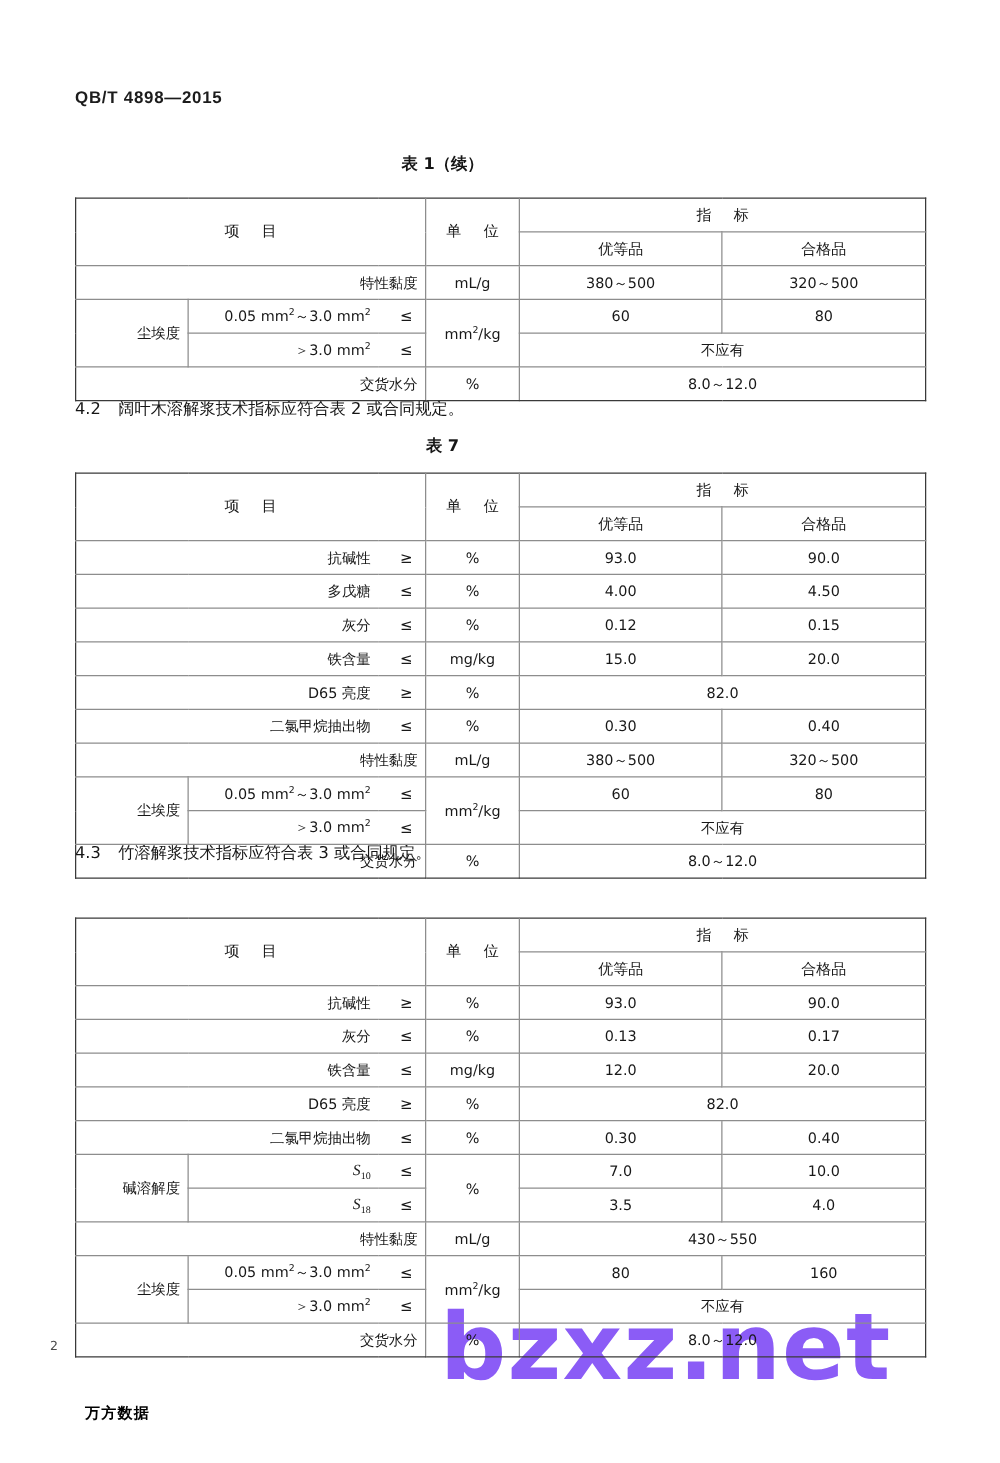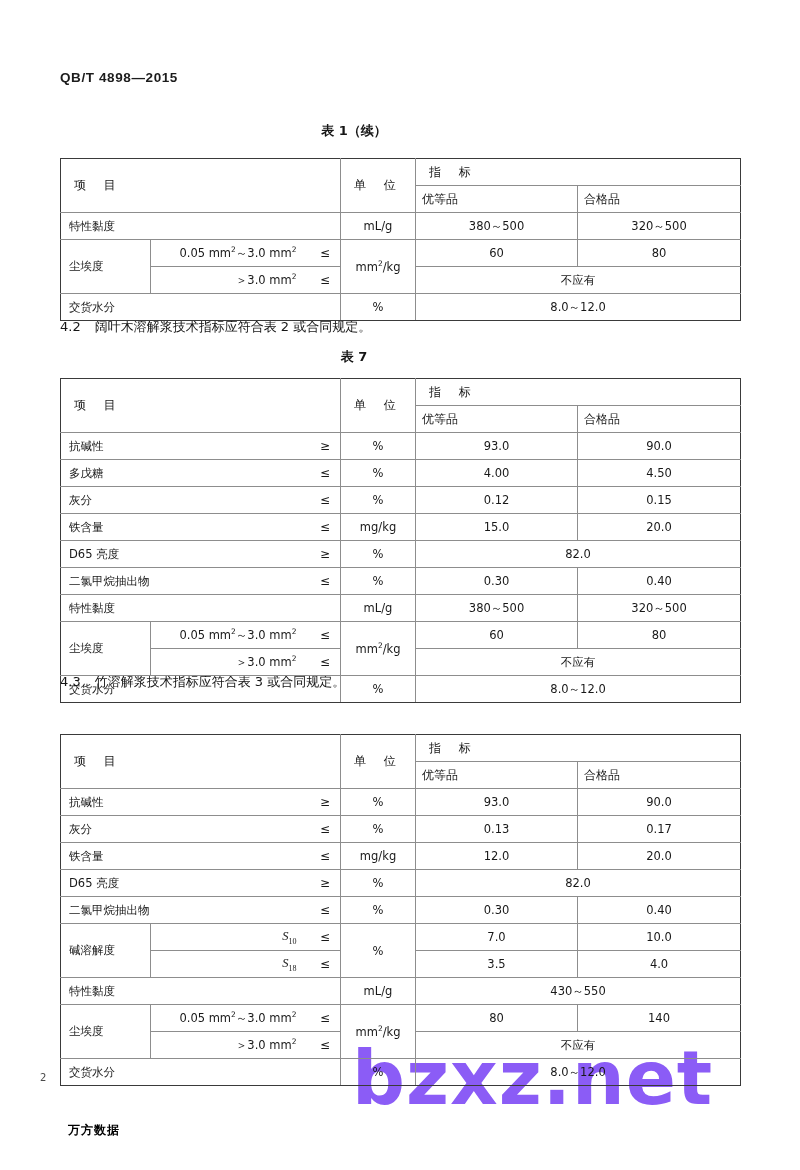--- a/index.html
+++ b/index.html
@@ -89,25 +89,26 @@
     padding: 0 6px;
     height: 26px;
     vertical-align: middle;
     background: transparent;
   }
   table.spec td.thick-top { border-top: 1.6px solid #3a3a3a; }
   table.spec td.thick-bottom { border-bottom: 1.6px solid #3a3a3a; }
   table.spec td.thick-left { border-left: 1.6px solid #3a3a3a; }
   table.spec td.thick-right { border-right: 1.6px solid #3a3a3a; }
   table.spec td.hd {
+    text-align: center;
     font-size: 12px;
   }
   table.spec td.hd-wide { letter-spacing: 7px; text-indent: 7px; }
   table.spec td.item {
-    text-align: left;
+    text-align: right;
     padding-left: 8px;
   }
   table.spec td.num { text-align: center; }
   table.spec td.unit { text-align: center; }
   table.spec td.op {
     text-align: right;
     padding-right: 10px;
     width: 28px;
     font-size: 12px;
   }
@@ -381,21 +382,21 @@
         <td class="unit">mL/g</td>
         <td class="num thick-right" colspan="2">430～550</td>
       </tr>
 
       <tr>
         <td class="item thick-left" rowspan="2">尘埃度</td>
         <td class="sub nob-r">0.05 mm<sup>2</sup>～3.0 mm<sup>2</sup></td>
         <td class="op nob-l">≤</td>
         <td class="unit" rowspan="2">mm<sup>2</sup>/kg</td>
         <td class="num">80</td>
-        <td class="num thick-right">140</td>
+        <td class="num thick-right">160</td>
       </tr>
       <tr>
         <td class="sub nob-r">＞3.0 mm<sup>2</sup></td>
         <td class="op nob-l">≤</td>
         <td class="num thick-right" colspan="2">不应有</td>
       </tr>
 
       <tr>
         <td class="item thick-left thick-bottom" colspan="3">交货水分</td>
         <td class="unit thick-bottom">%</td>

